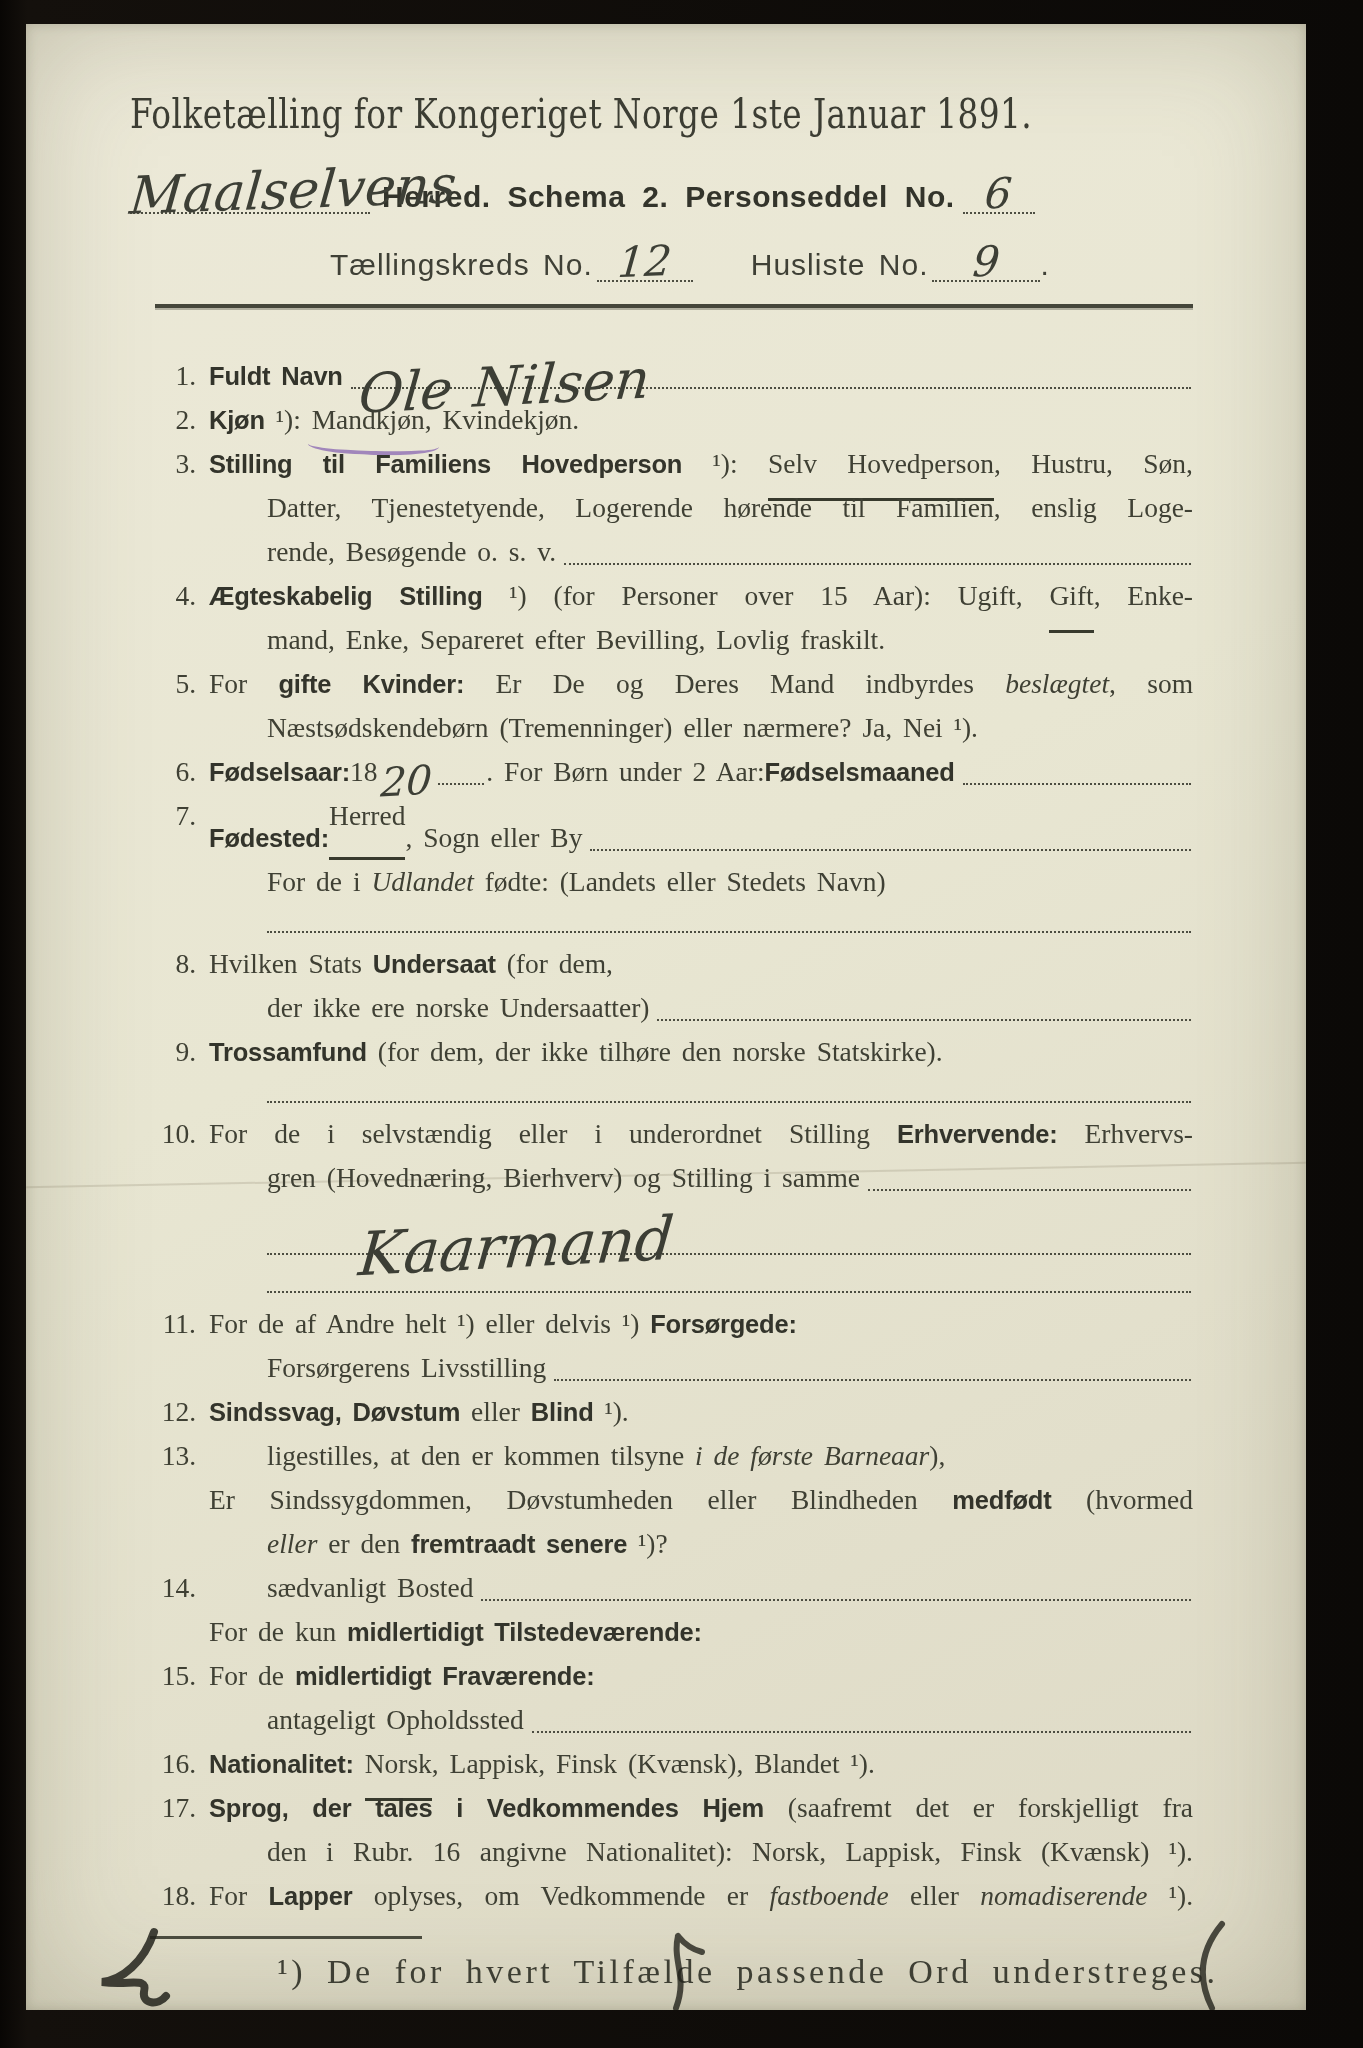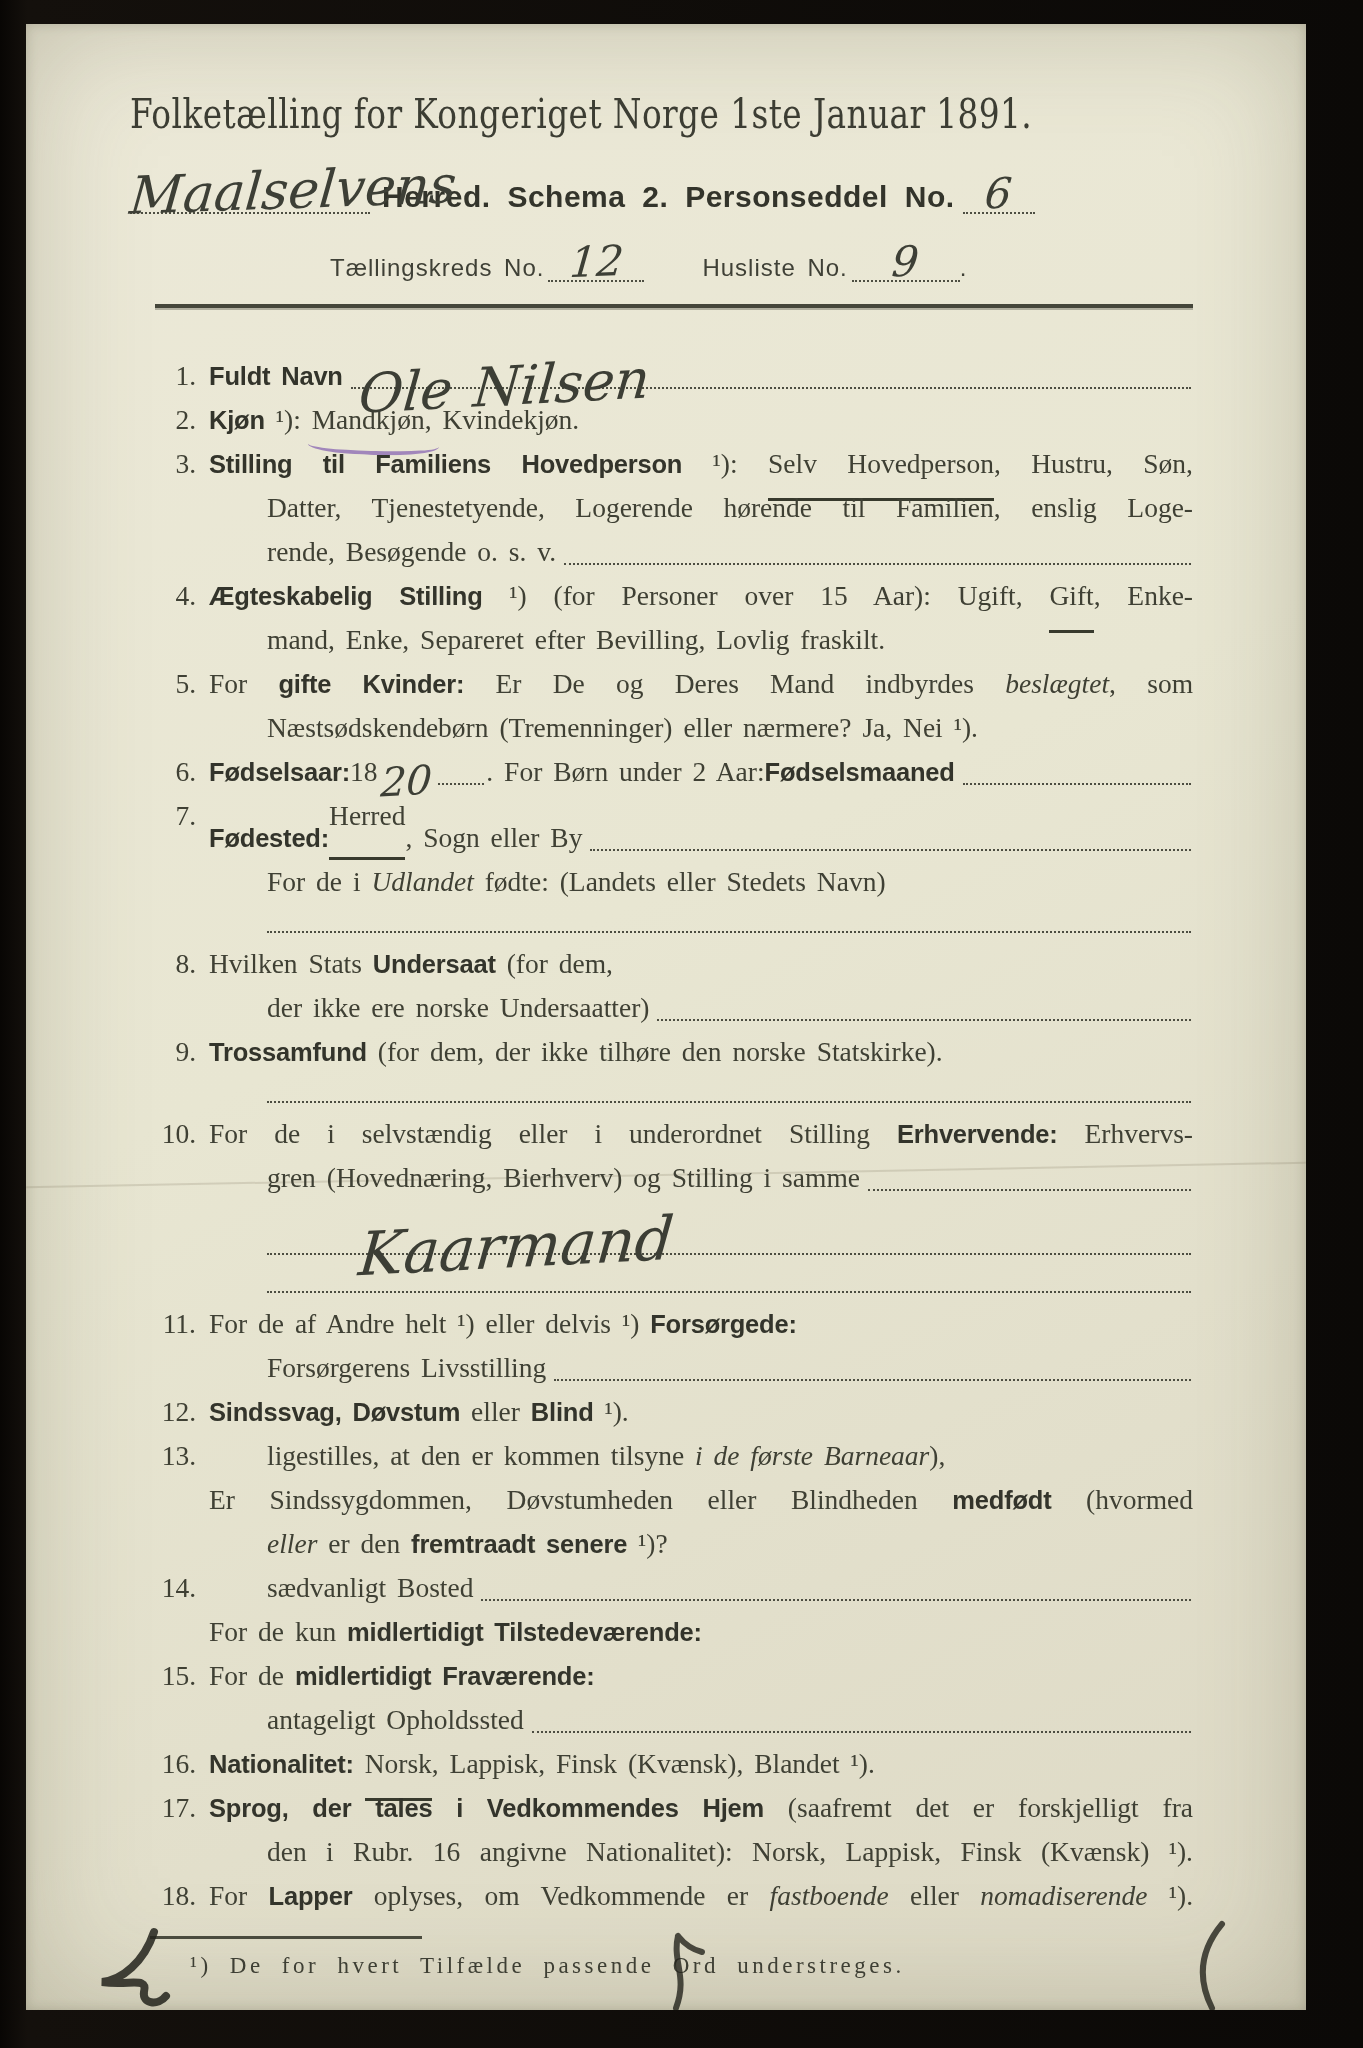--- a/index.html
+++ b/index.html
@@ -20,21 +20,21 @@
   .hw{font-family:"DejaVu Serif",serif;font-style:italic;color:#3d3f36;display:inline-block;
     transform:rotate(-2deg) skewX(-7deg);line-height:.75;}
   .hw.big{font-size:52px;margin-bottom:-8px;}
   .hw.mid{font-size:42px;margin-bottom:-6px;}
   .hw-slot{display:inline-block;border-bottom:2.5px dotted #4d4e42;width:240px;text-align:center;}
   .hw-slot.s6{width:72px;margin-left:8px;}
   .hw-slot.s12{width:96px;margin-left:4px;}
   .hw-slot.s9{width:108px;margin-left:4px;}
   .b30{font-family:"Liberation Sans",sans-serif;font-weight:bold;font-size:30px;color:#33342b;
     margin-left:12px;letter-spacing:.5px;word-spacing:8px;white-space:nowrap;text-align:center;}
-  .l30{font-family:"Liberation Sans",sans-serif;font-size:24px;color:#3f4036;
+  .l30{font-family:"Liberation Sans",sans-serif;font-size:30px;color:#3f4036;
     letter-spacing:1px;word-spacing:4px;white-space:nowrap;}
   .gap58{display:inline-block;width:58px;}
   .hdr-rule{margin:22px 0 0 129px;width:1038px;height:4px;background:#45463a;
     box-shadow:0 2px 0 rgba(69,70,58,.35);}
   
   .items{margin:46px 0 0 112px;width:1055px;font-family:"Liberation Serif",serif;
     font-size:27.5px;color:#3f4034;}
   .item{display:flex;}
   .num{flex:0 0 58px;text-align:right;padding-right:13px;line-height:44px;}
   .body{flex:1;min-width:0;}
@@ -56,22 +56,22 @@
     margin:0 2px 9px 2px;}
   .u-ink{border-bottom:3.5px solid #383a2d;padding-bottom:19px;}
   .u-pencil{position:relative;display:inline-block;}
   .u-pencil::after{content:"";position:absolute;left:-4px;right:-14px;bottom:-13px;height:16px;
     border-bottom:4px solid rgba(142,110,180,.8);border-radius:48%;transform:rotate(1.5deg);}
   .overlay{position:absolute;bottom:-8px;white-space:nowrap;z-index:2;
     font-family:"DejaVu Serif",serif;font-style:italic;color:#3c3e35;
     transform:rotate(-3deg) skewX(-8deg);line-height:.8;}
   
   .footrule{margin:18px 0 0 124px;width:272px;height:3px;background:#4a4b3e;}
-  .footnote{margin:14px 0 0 164px;font-family:"Liberation Serif",serif;font-size:23px;
-    letter-spacing:3.5px;word-spacing:9px;color:#3e3f34;white-space:nowrap;}
+  .footnote{margin:14px 0 0 164px;font-family:"Liberation Serif",serif;font-size:34px;
+    letter-spacing:3.5px;word-spacing:9px;color:#3e3f34;white-space:nowrap;text-align:center;}
   .marks{position:absolute;inset:0;pointer-events:none;}
 </style>
 </head>
 <body>
 
 <div class="scan-edge"></div>
 
 <div class="paper">
   <div class="crease"></div>
 

